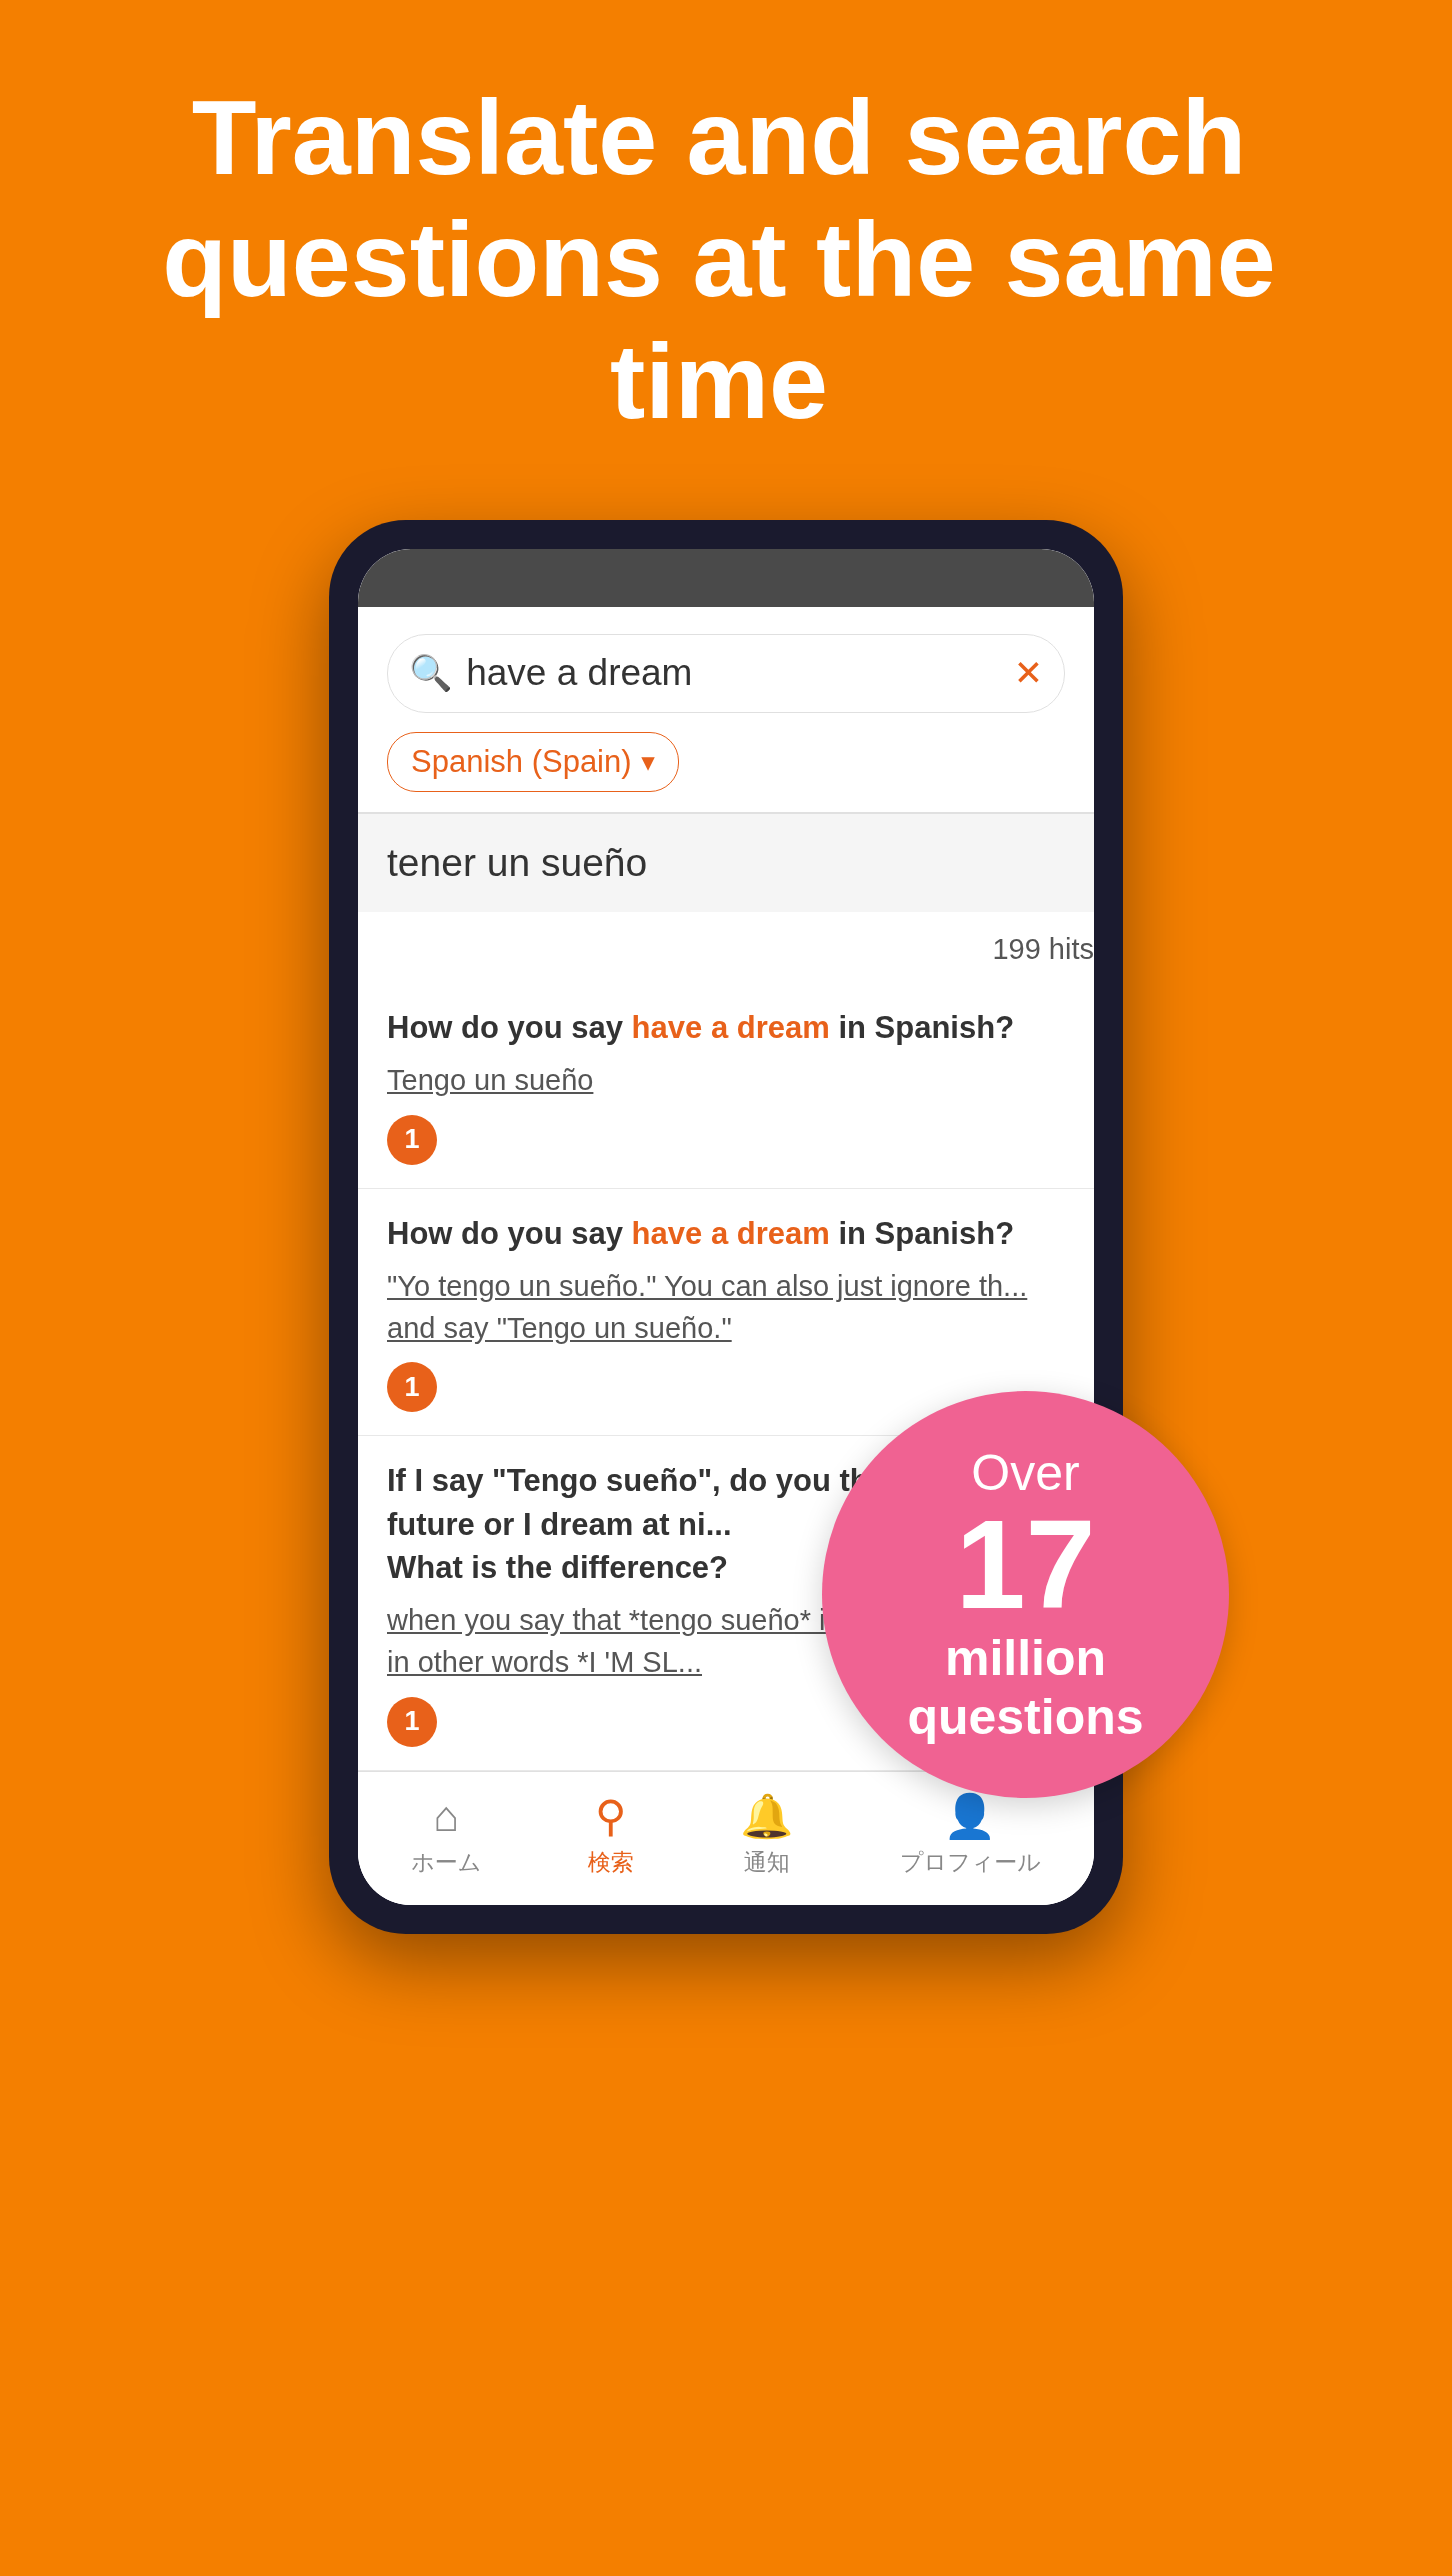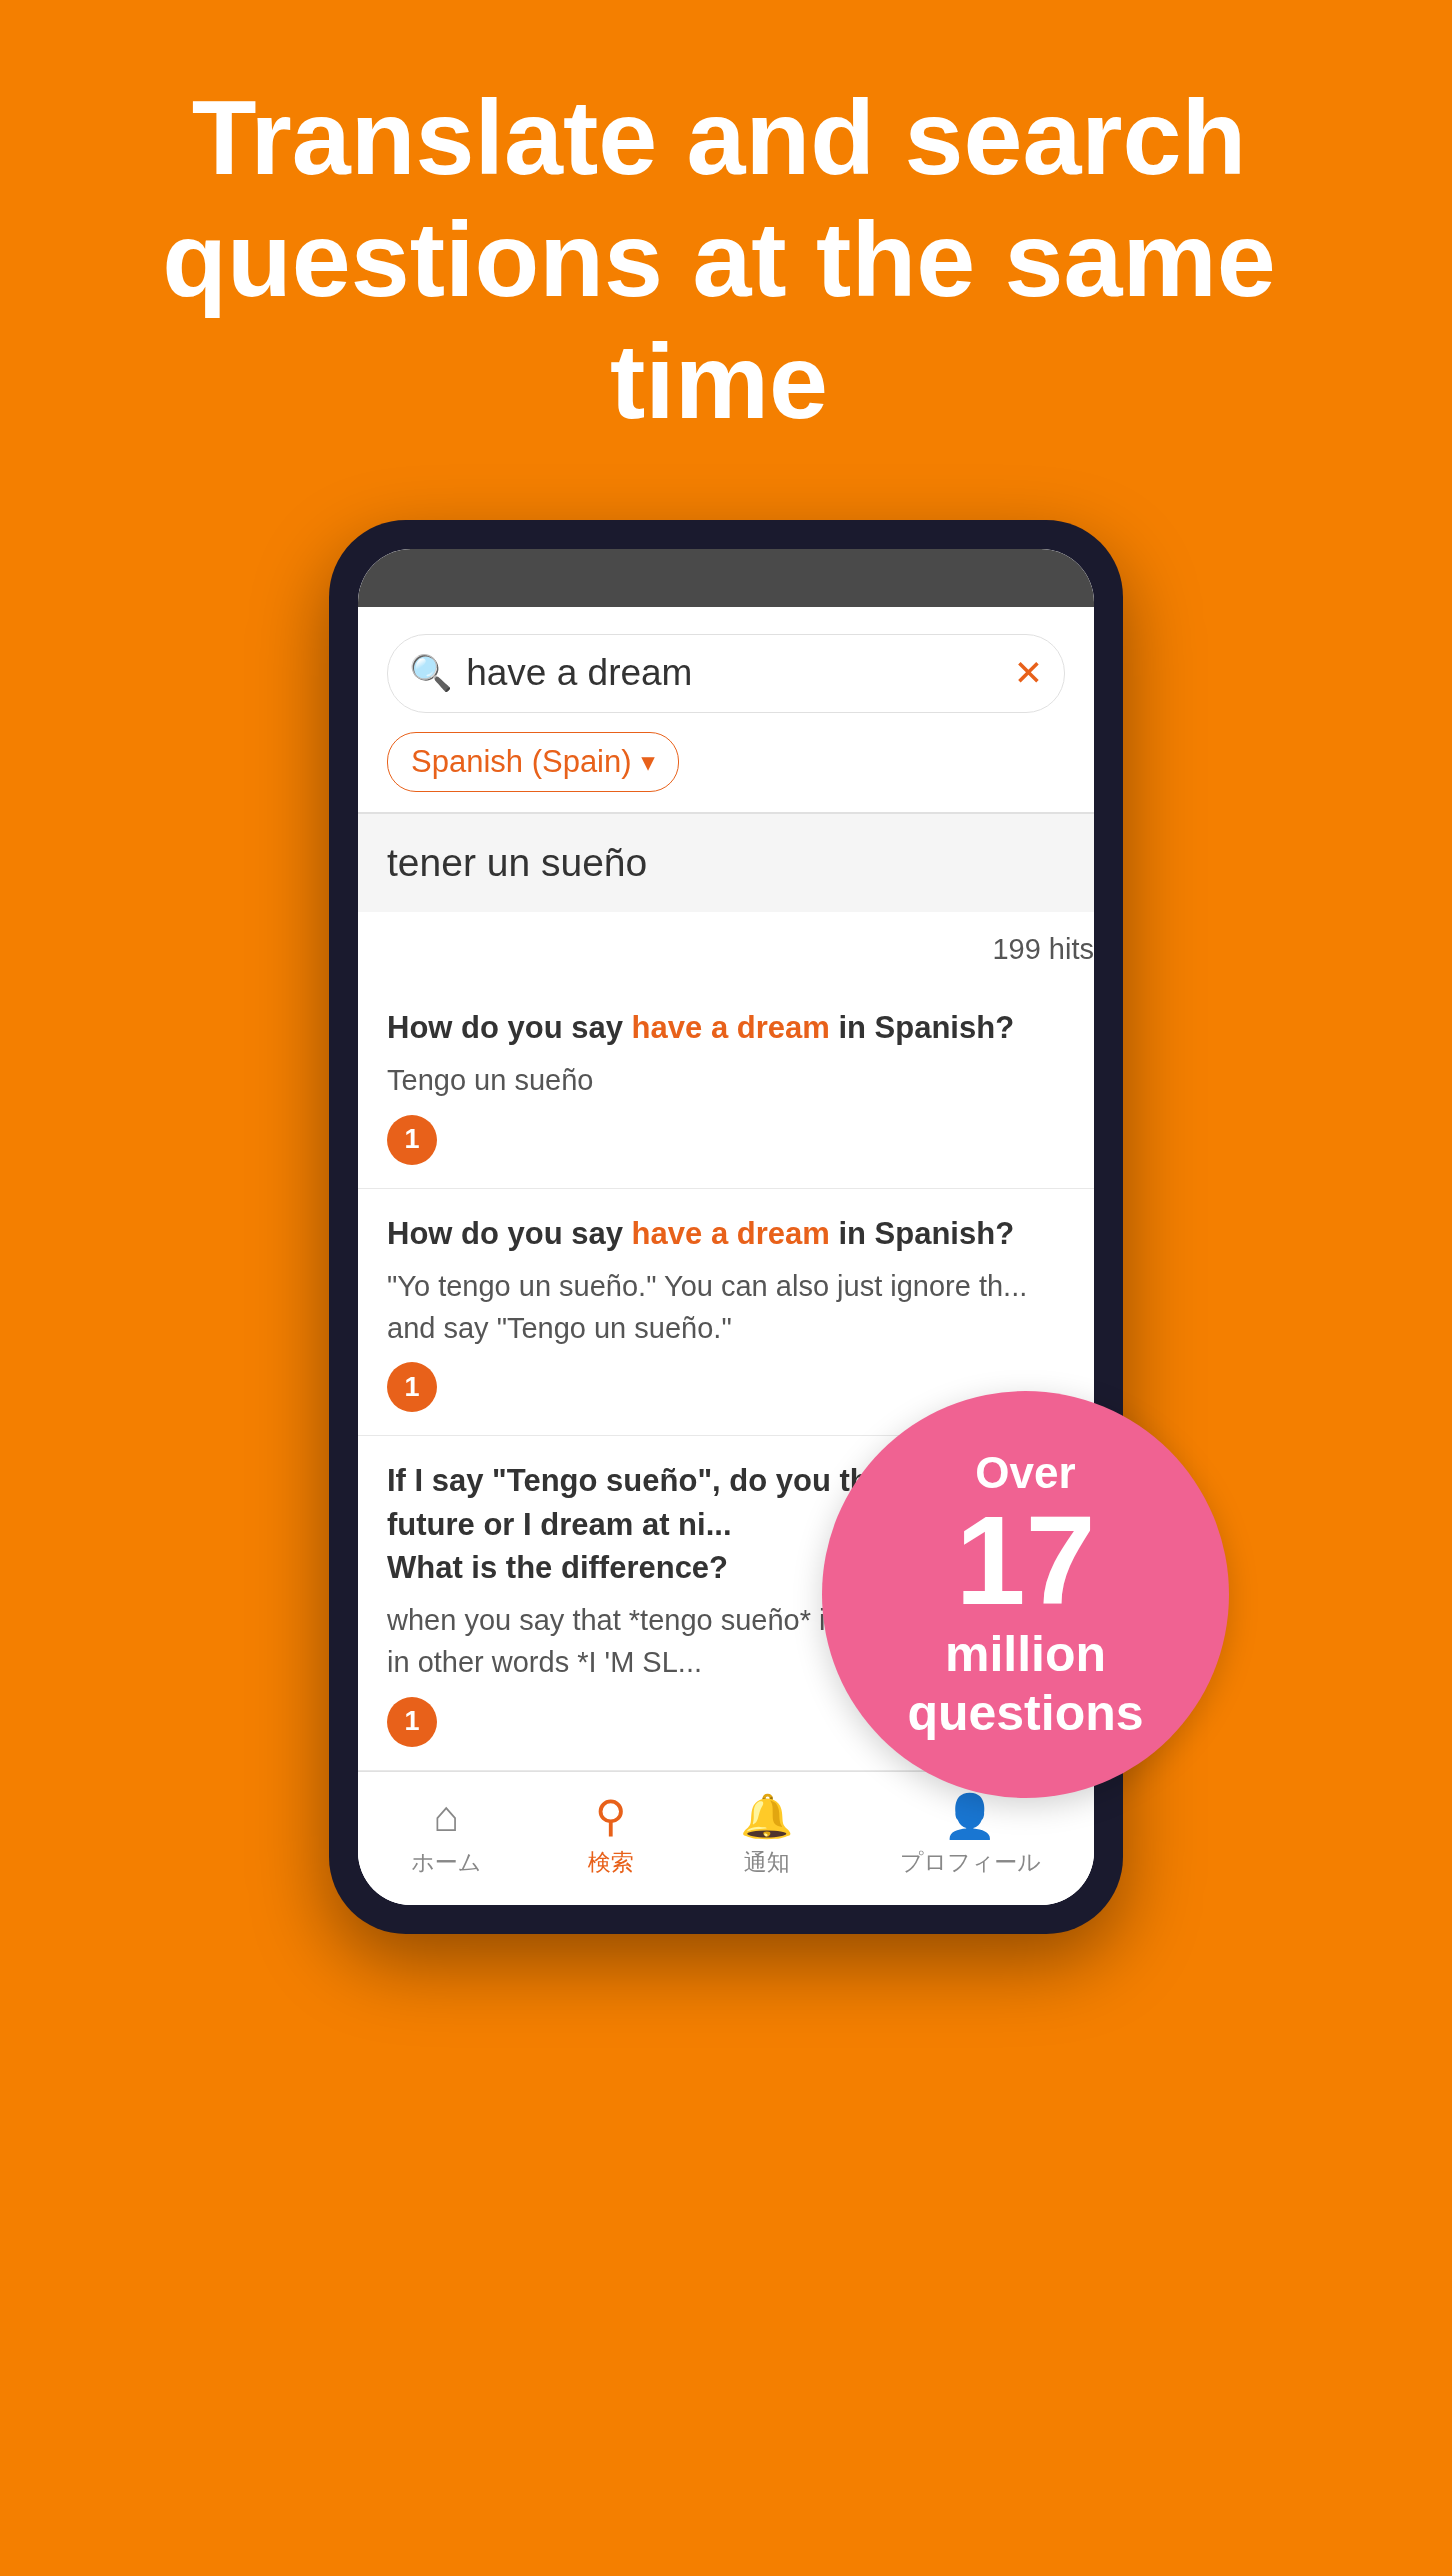--- a/index.html
+++ b/index.html
@@ -45,22 +45,22 @@
       display: flex;
       flex-direction: column;
       align-items: center;
       justify-content: center;
       color: white;
       text-align: center;
       z-index: 10;
       box-shadow: 0 7.7px 31px rgba(0,0,0,0.18);
     }
     .badge-circle .over {
-      font-size: 44px;
-      font-weight: 700;
+      font-size: 50px;
+      font-weight: 400;
     }
     .badge-circle .number {
       font-size: 126px;
       font-weight: 700;
       line-height: 1;
     }
     .badge-circle .million {
       font-size: 50px;
       font-weight: 600;
       line-height: 1.2;
@@ -208,20 +208,21 @@
       line-height: 1.4;
     }
     .question-text .highlight {
       color: #E8611A;
     }
     .answer-text {
       font-size: 29px;
       color: #555;
       line-height: 1.45;
       margin-bottom: 13.6px;
+      text-decoration: underline;
     }
     .answer-votes {
       display: inline-flex;
       align-items: center;
       justify-content: center;
       background: #E8611A;
       color: white;
       border-radius: 50%;
       width: 50px;
       height: 50px;

